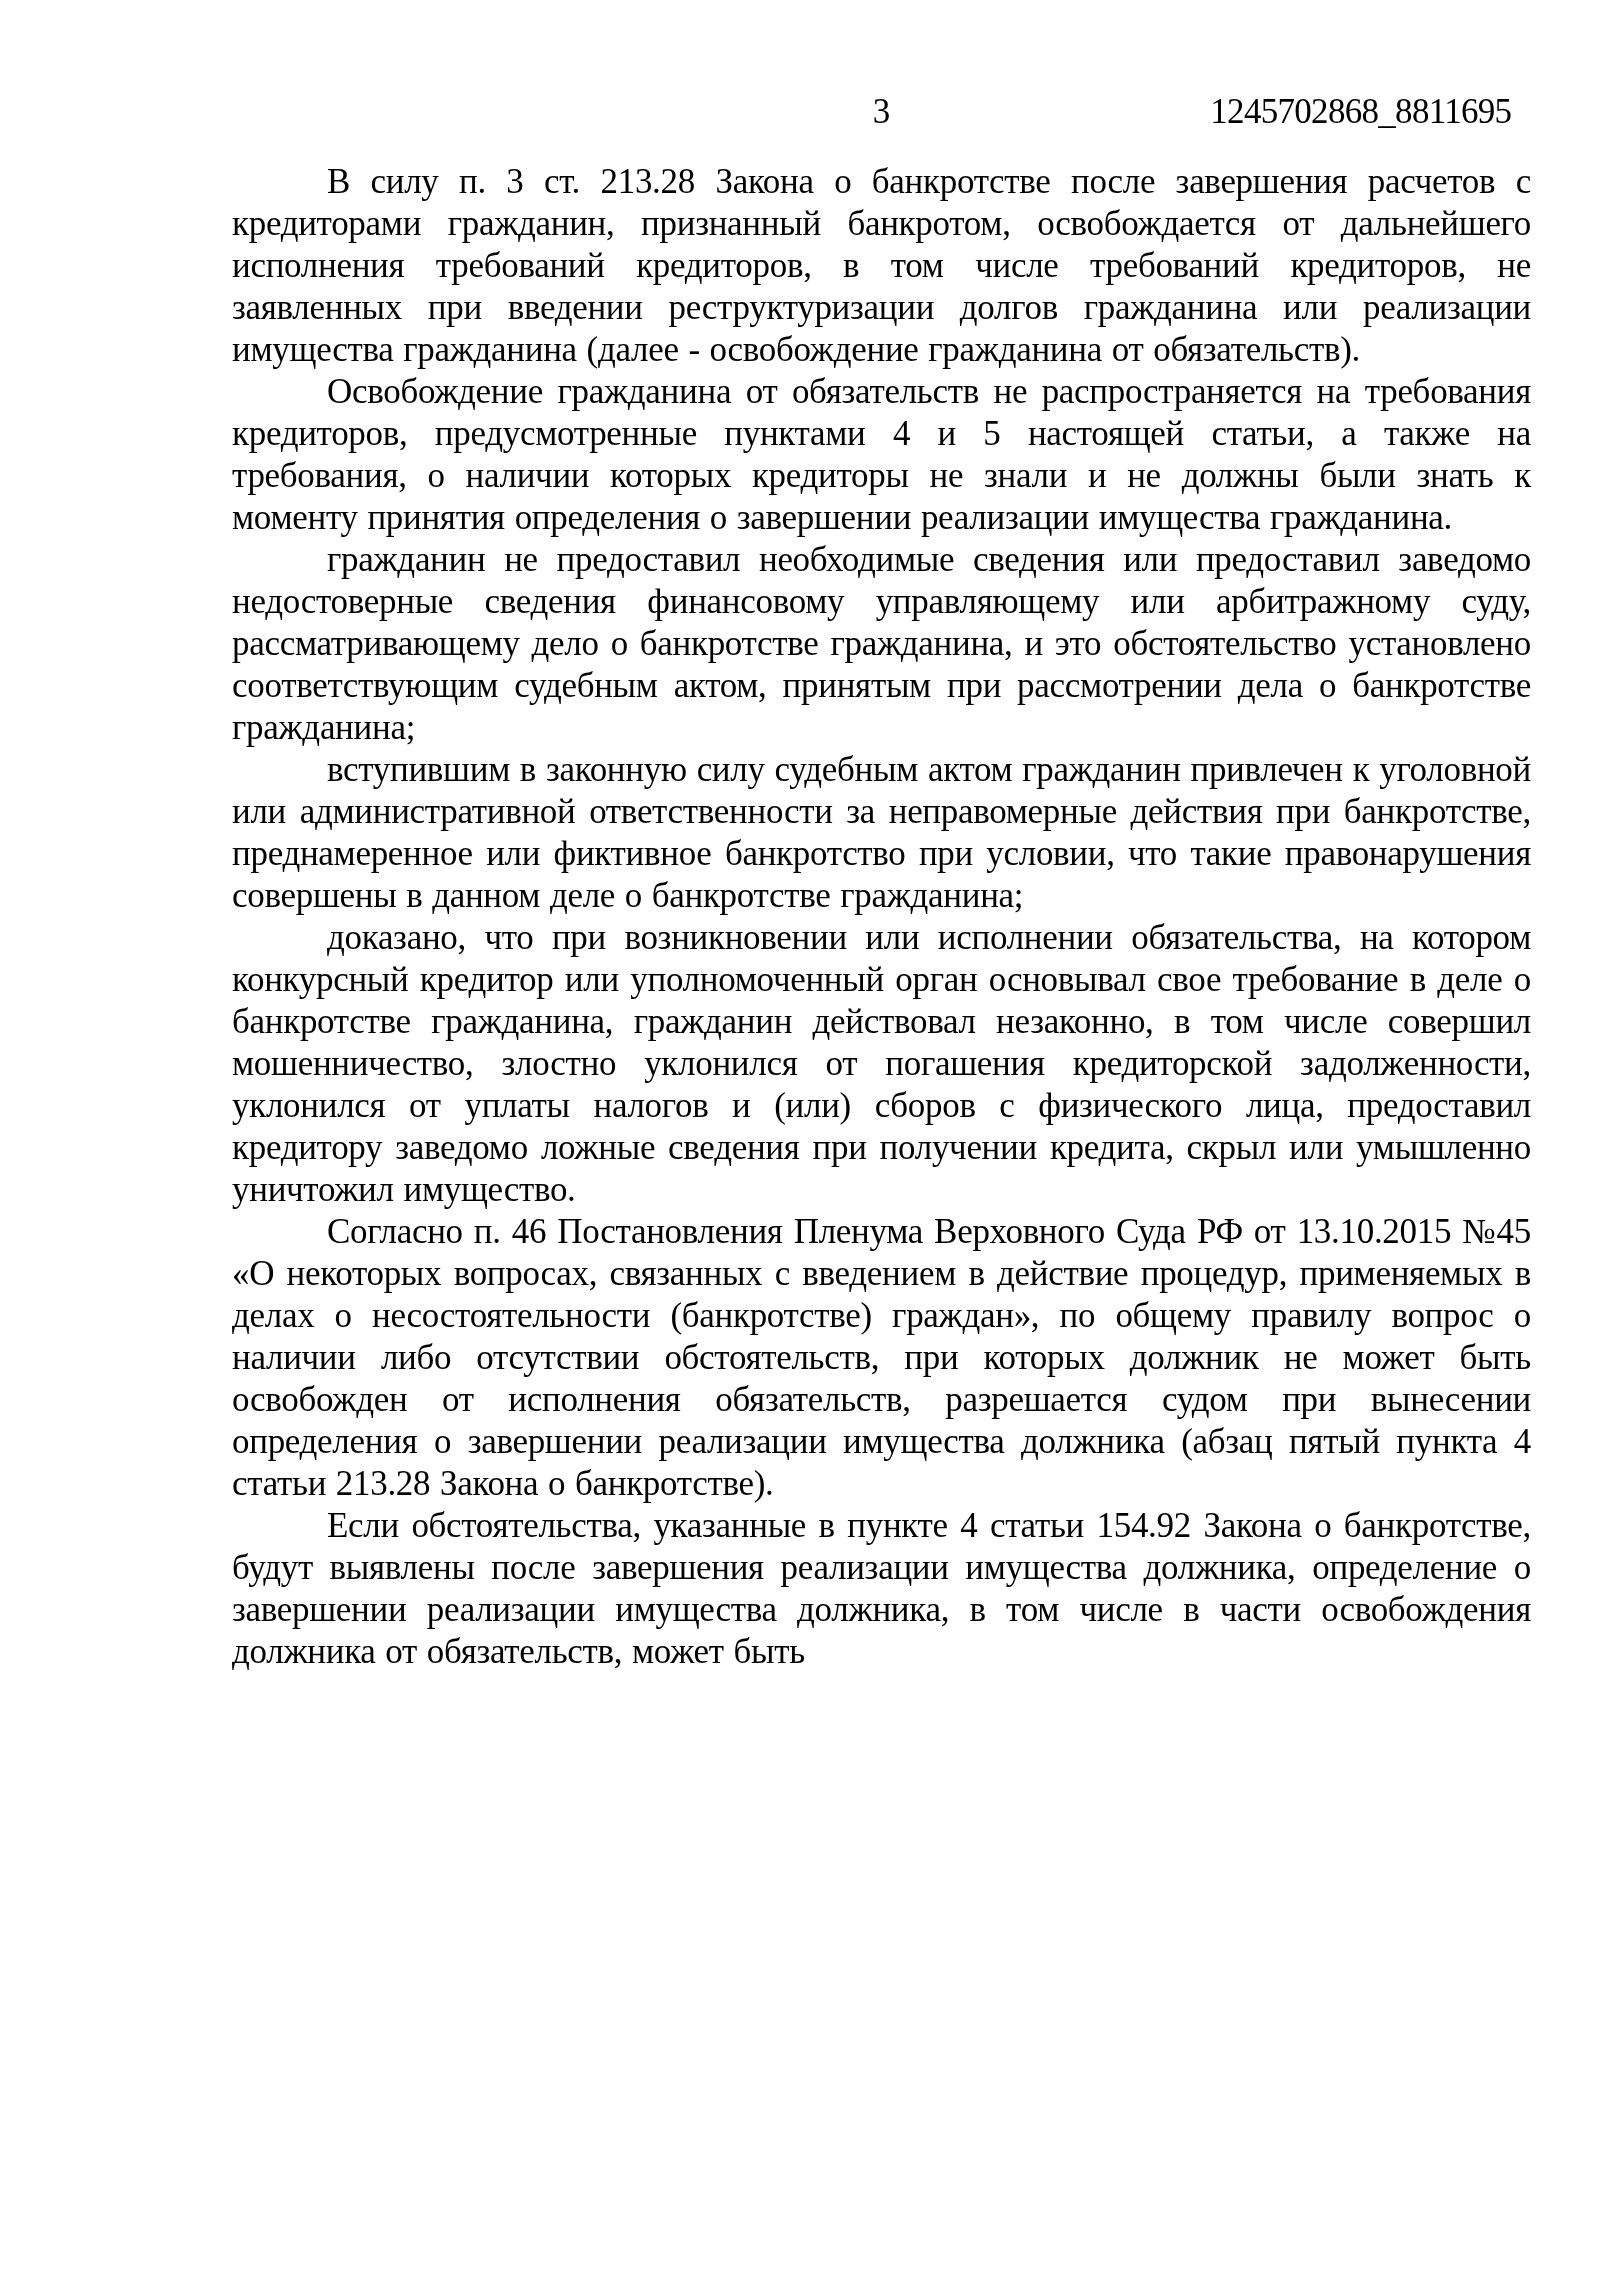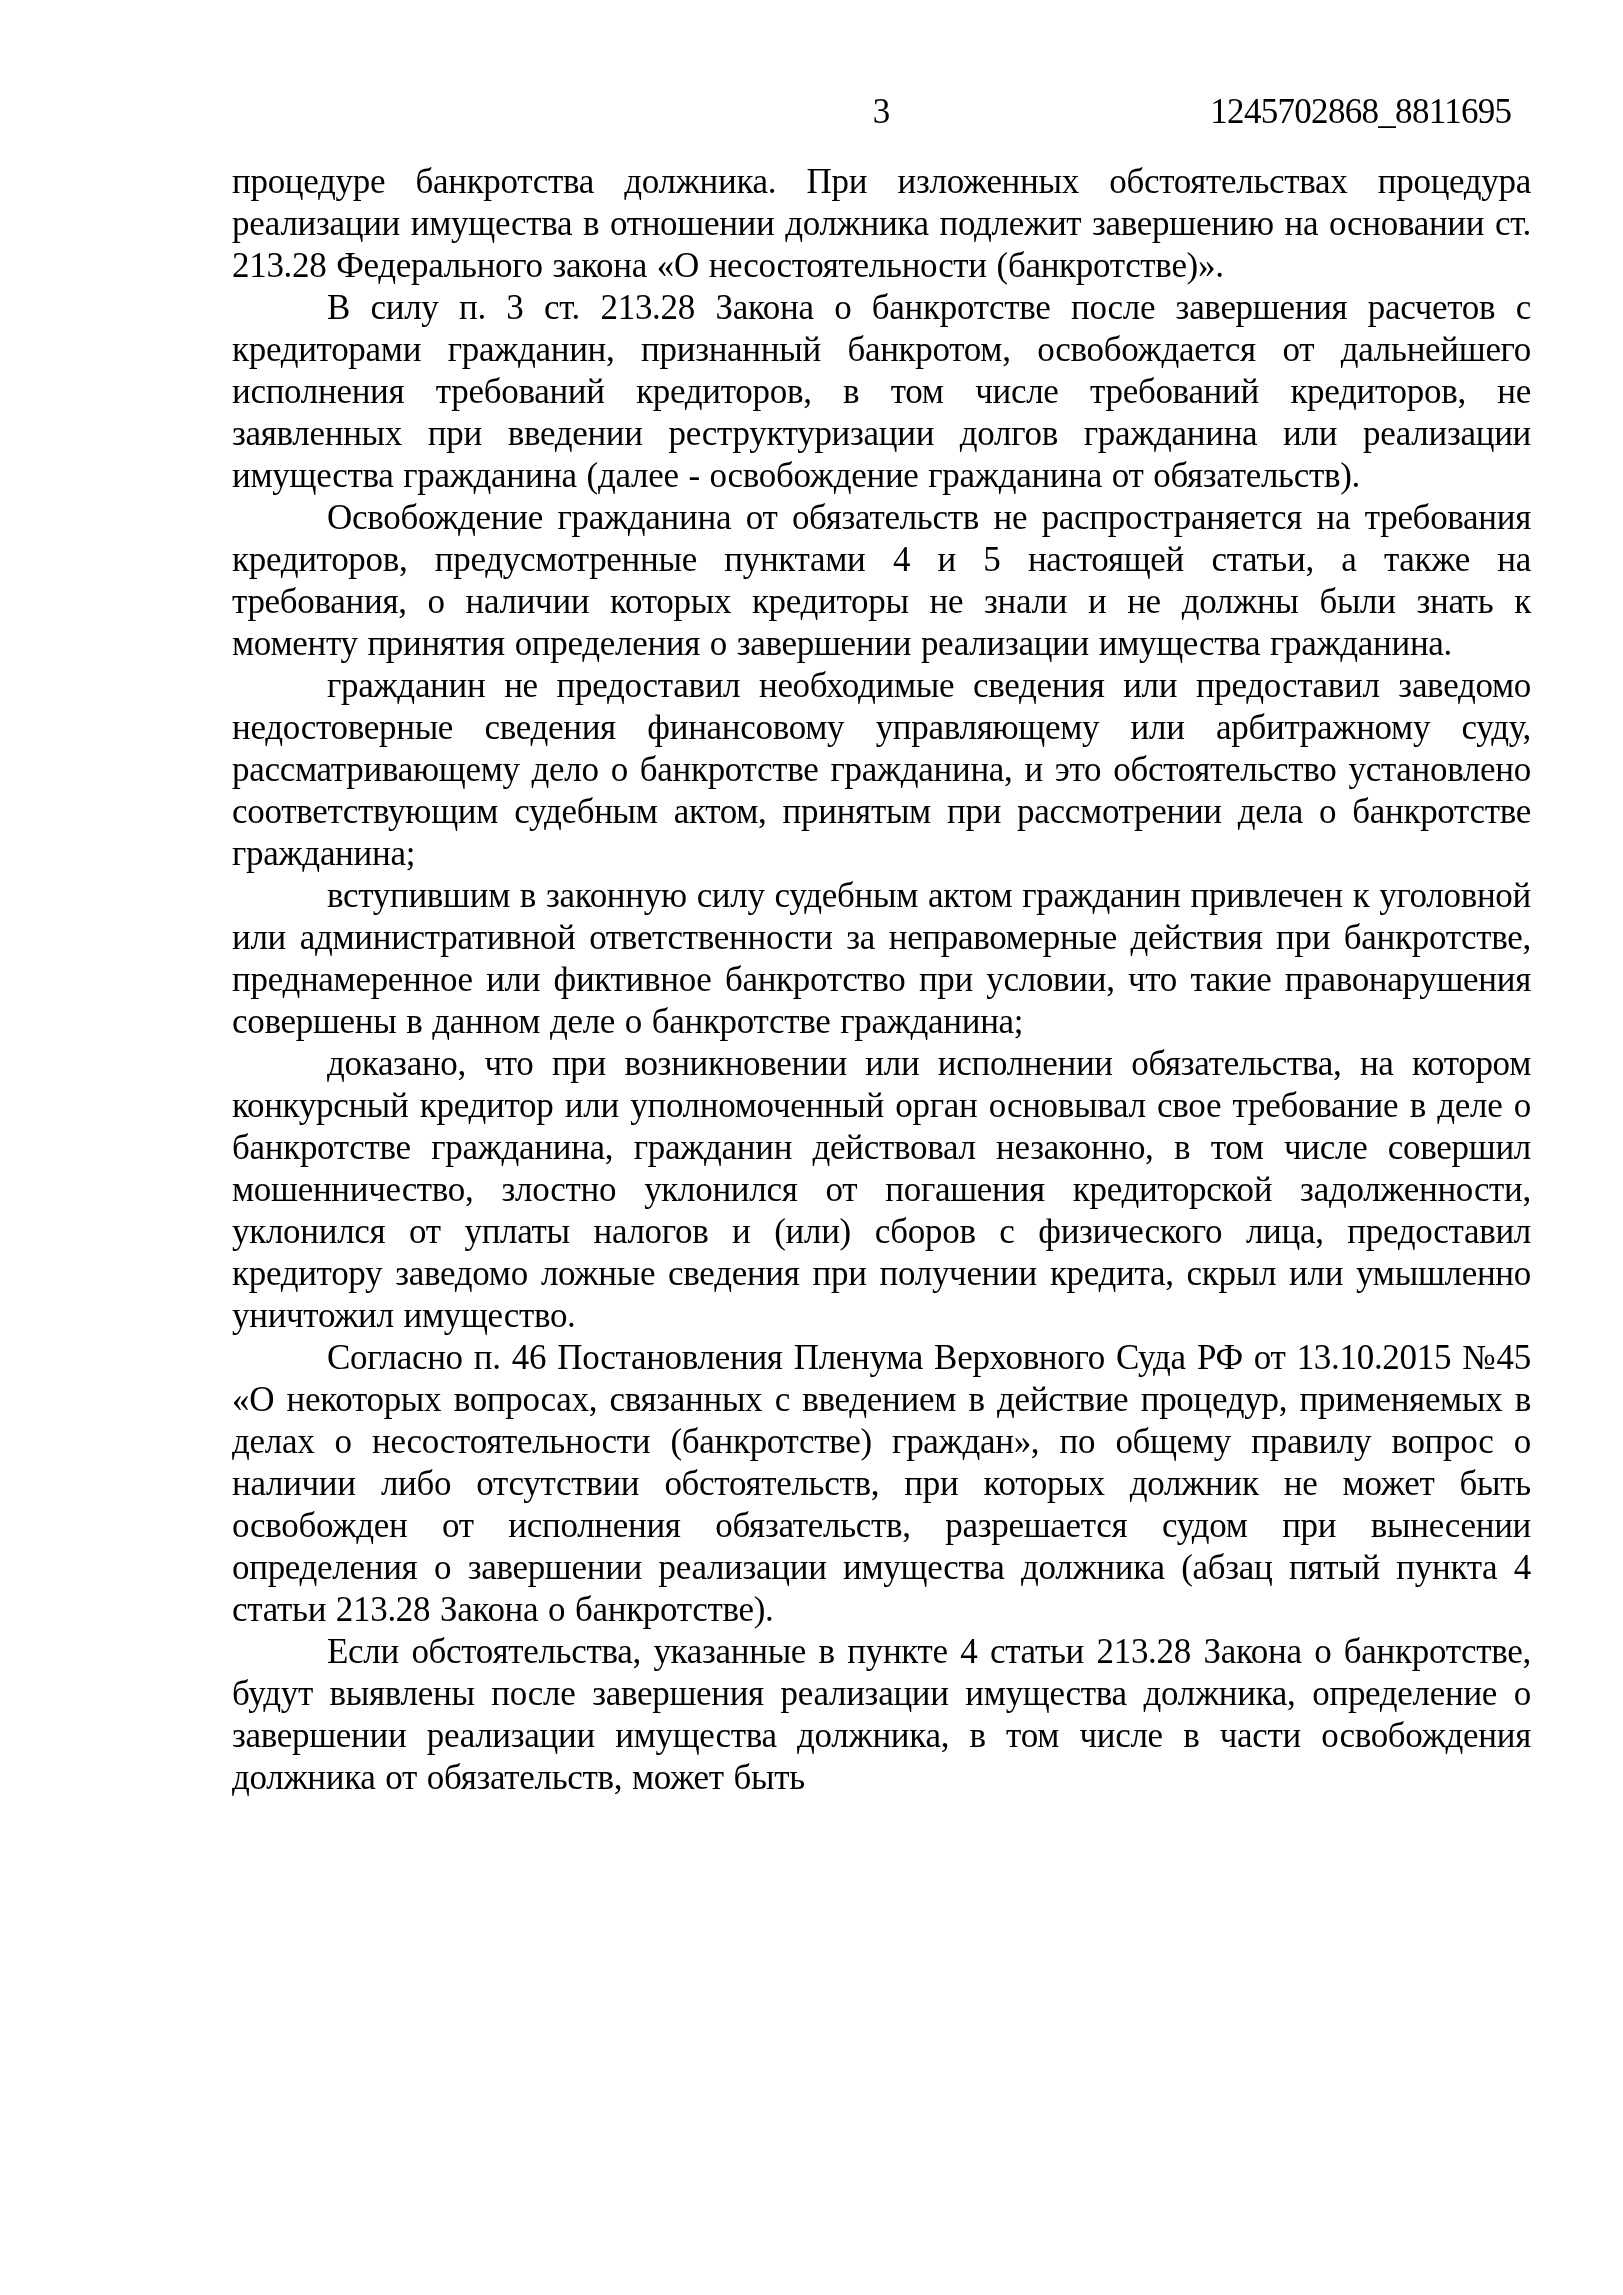--- a/index.html
+++ b/index.html
@@ -64,24 +64,23 @@
 <body>
 
 <div class="page">
 
   <div class="header">
     <div class="page-number">3</div>
     <div class="doc-id">1245702868_8811695</div>
   </div>
 
   <div class="body-text">
-    <p class="para">процедуре банкротства должника. При изложенных обстоятельствах процедура реализации имущества в отношении должника подлежит завершению на основании ст. 213.28 Федерального закона «О несостоятельности (банкротстве)».</p>
     <p class="para indented">В силу п. 3 ст. 213.28 Закона о банкротстве после завершения расчетов с кредиторами гражданин, признанный банкротом, освобождается от дальнейшего исполнения требований кредиторов, в том числе требований кредиторов, не заявленных при введении реструктуризации долгов гражданина или реализации имущества гражданина (далее - освобождение гражданина от обязательств).</p>
     <p class="para indented">Освобождение гражданина от обязательств не распространяется на требования кредиторов, предусмотренные пунктами 4 и 5 настоящей статьи, а также на требования, о наличии которых кредиторы не знали и не должны были знать к моменту принятия определения о завершении реализации имущества гражданина.</p>
     <p class="para indented">гражданин не предоставил необходимые сведения или предоставил заведомо недостоверные сведения финансовому управляющему или арбитражному суду, рассматривающему дело о банкротстве гражданина, и это обстоятельство установлено соответствующим судебным актом, принятым при рассмотрении дела о банкротстве гражданина;</p>
     <p class="para indented">вступившим в законную силу судебным актом гражданин привлечен к уголовной или административной ответственности за неправомерные действия при банкротстве, преднамеренное или фиктивное банкротство при условии, что такие правонарушения совершены в данном деле о банкротстве гражданина;</p>
     <p class="para indented">доказано, что при возникновении или исполнении обязательства, на котором конкурсный кредитор или уполномоченный орган основывал свое требование в деле о банкротстве гражданина, гражданин действовал незаконно, в том числе совершил мошенничество, злостно уклонился от погашения кредиторской задолженности, уклонился от уплаты налогов и (или) сборов с физического лица, предоставил кредитору заведомо ложные сведения при получении кредита, скрыл или умышленно уничтожил имущество.</p>
     <p class="para indented">Согласно п. 46 Постановления Пленума Верховного Суда РФ от 13.10.2015 №45 «О некоторых вопросах, связанных с введением в действие процедур, применяемых в делах о несостоятельности (банкротстве) граждан», по общему правилу вопрос о наличии либо отсутствии обстоятельств, при которых должник не может быть освобожден от исполнения обязательств, разрешается судом при вынесении определения о завершении реализации имущества должника (абзац пятый пункта 4 статьи 213.28 Закона о банкротстве).</p>
-    <p class="para indented">Если обстоятельства, указанные в пункте 4 статьи 213.28 Закона о банкротстве, будут выявлены после завершения реализации имущества должника, определение о завершении реализации имущества должника, в том числе в части освобождения должника от обязательств, может быть</p>
+    <p class="para indented">Если обстоятельства, указанные в пункте 4 статьи 154.92 Закона о банкротстве, будут выявлены после завершения реализации имущества должника, определение о завершении реализации имущества должника, в том числе в части освобождения должника от обязательств, может быть</p>
   </div>
 
 </div>
 
 
 </body></html>

